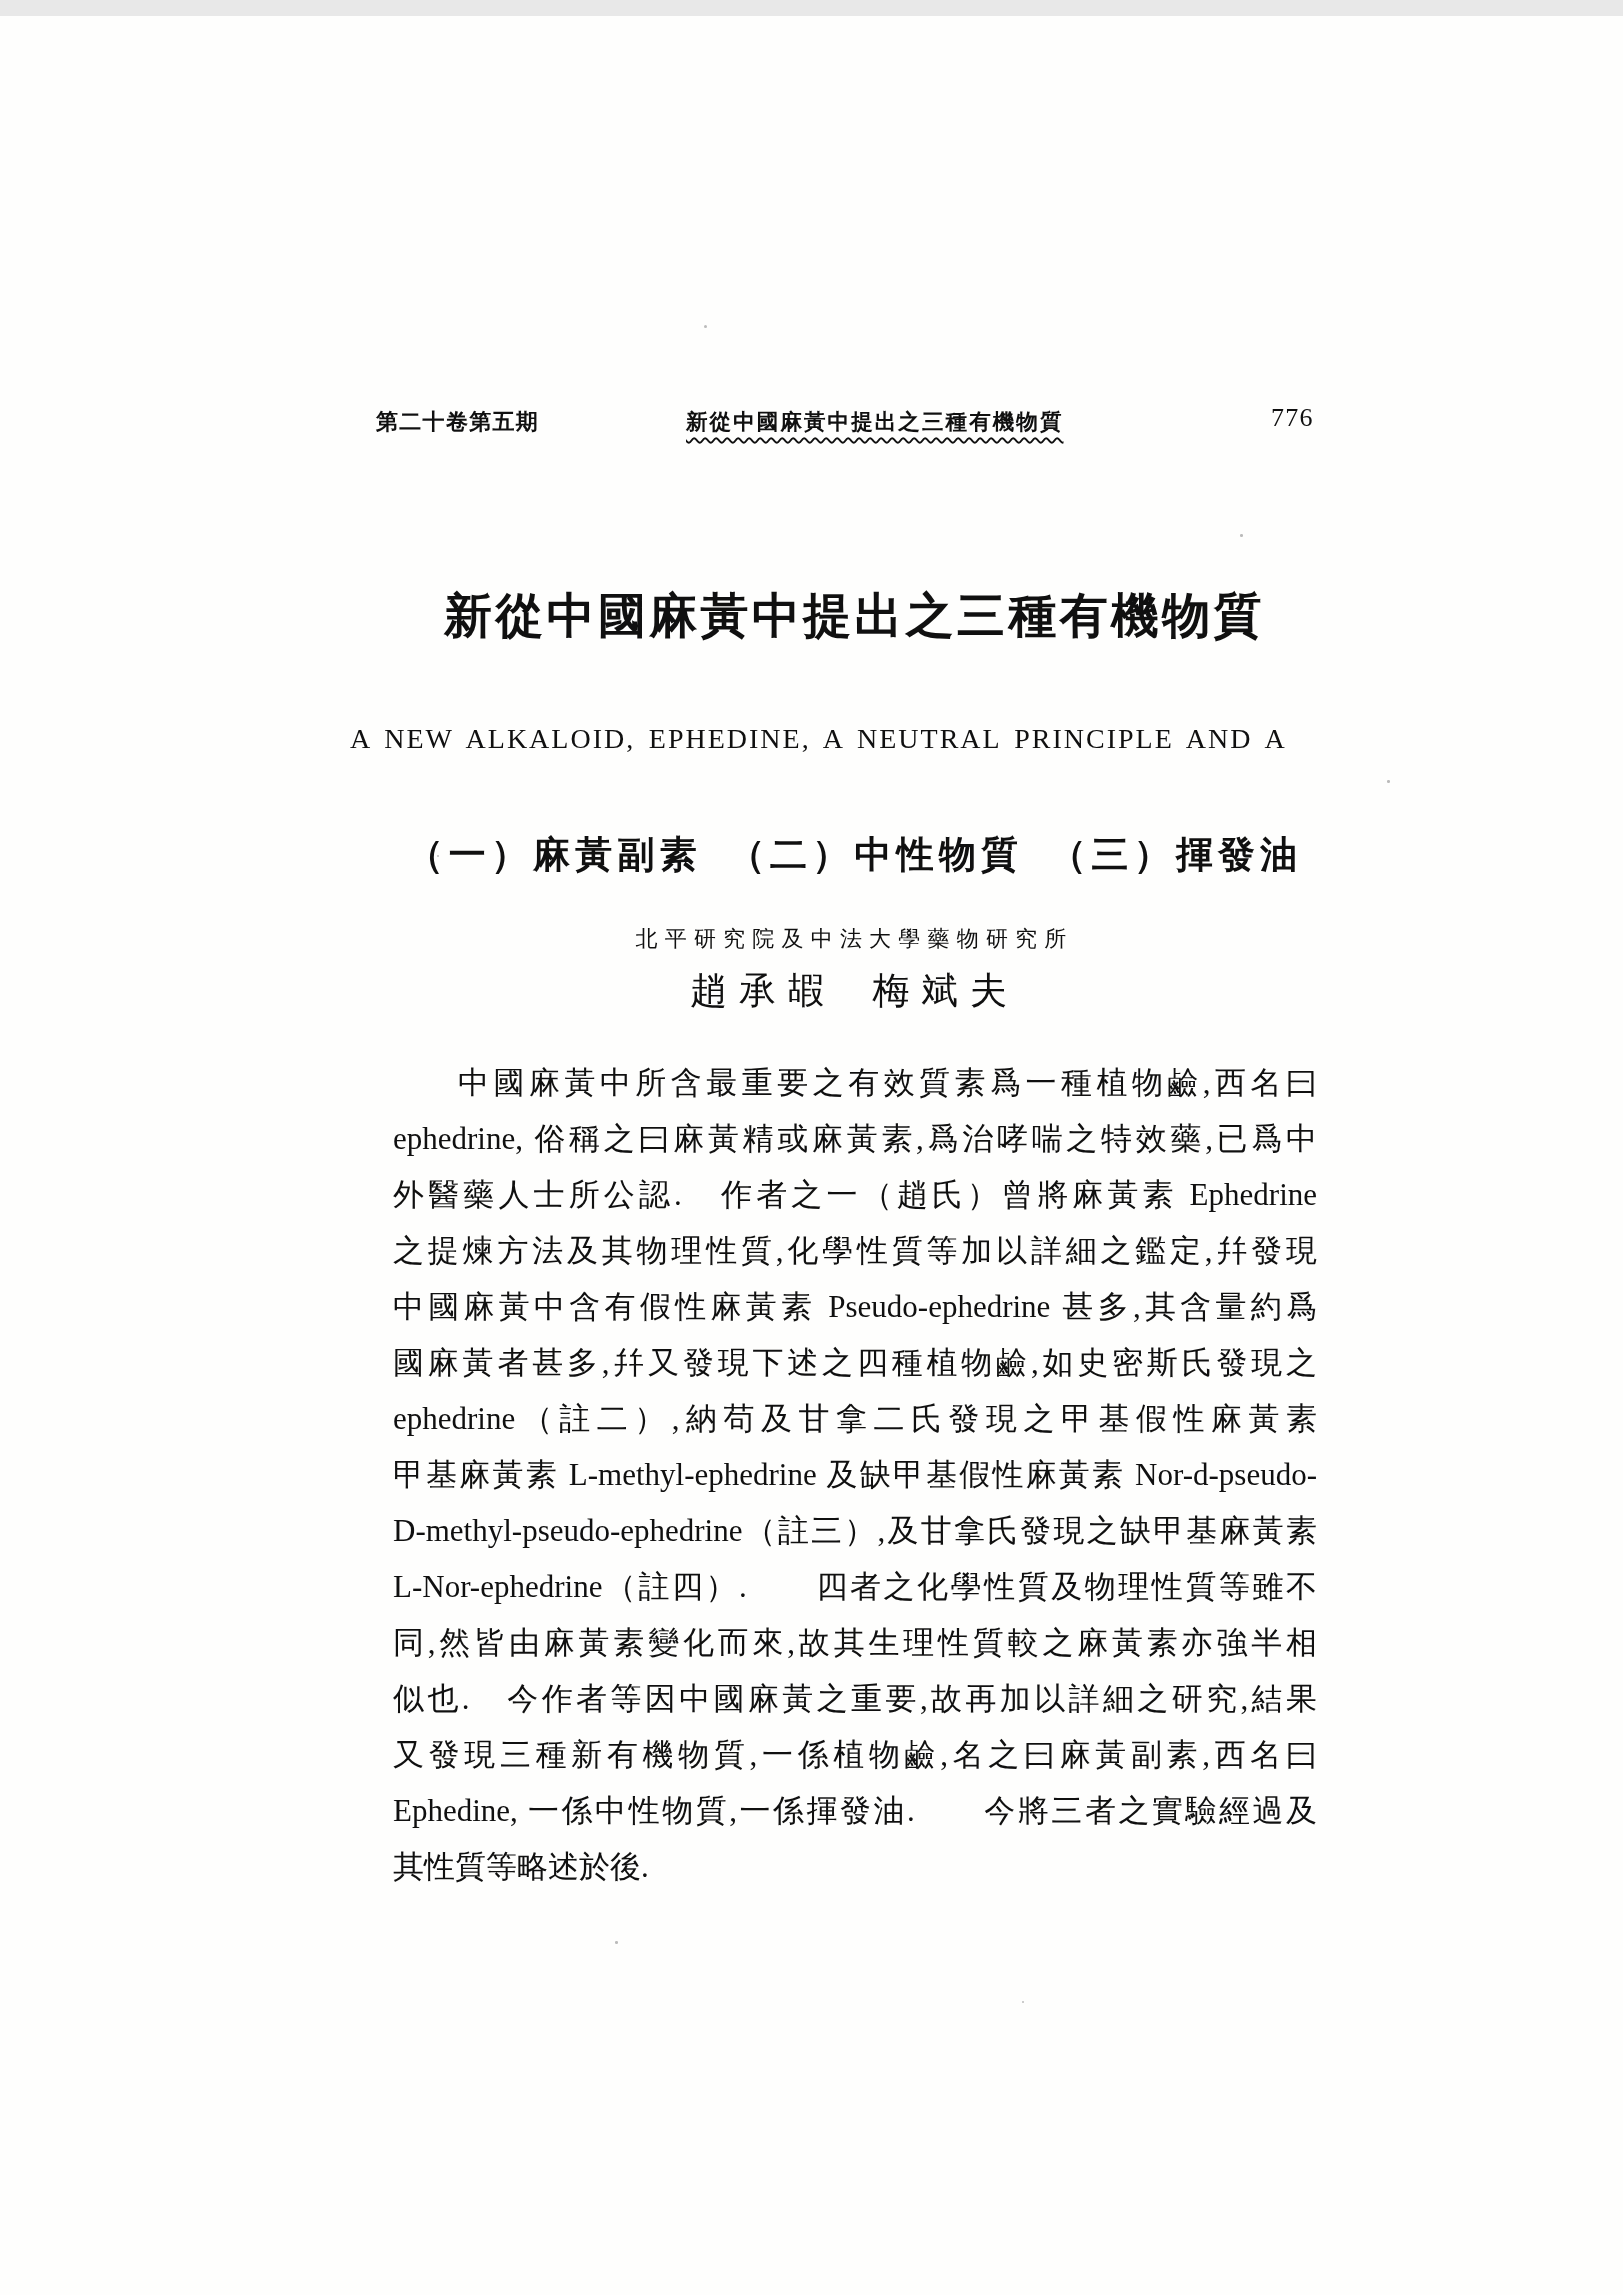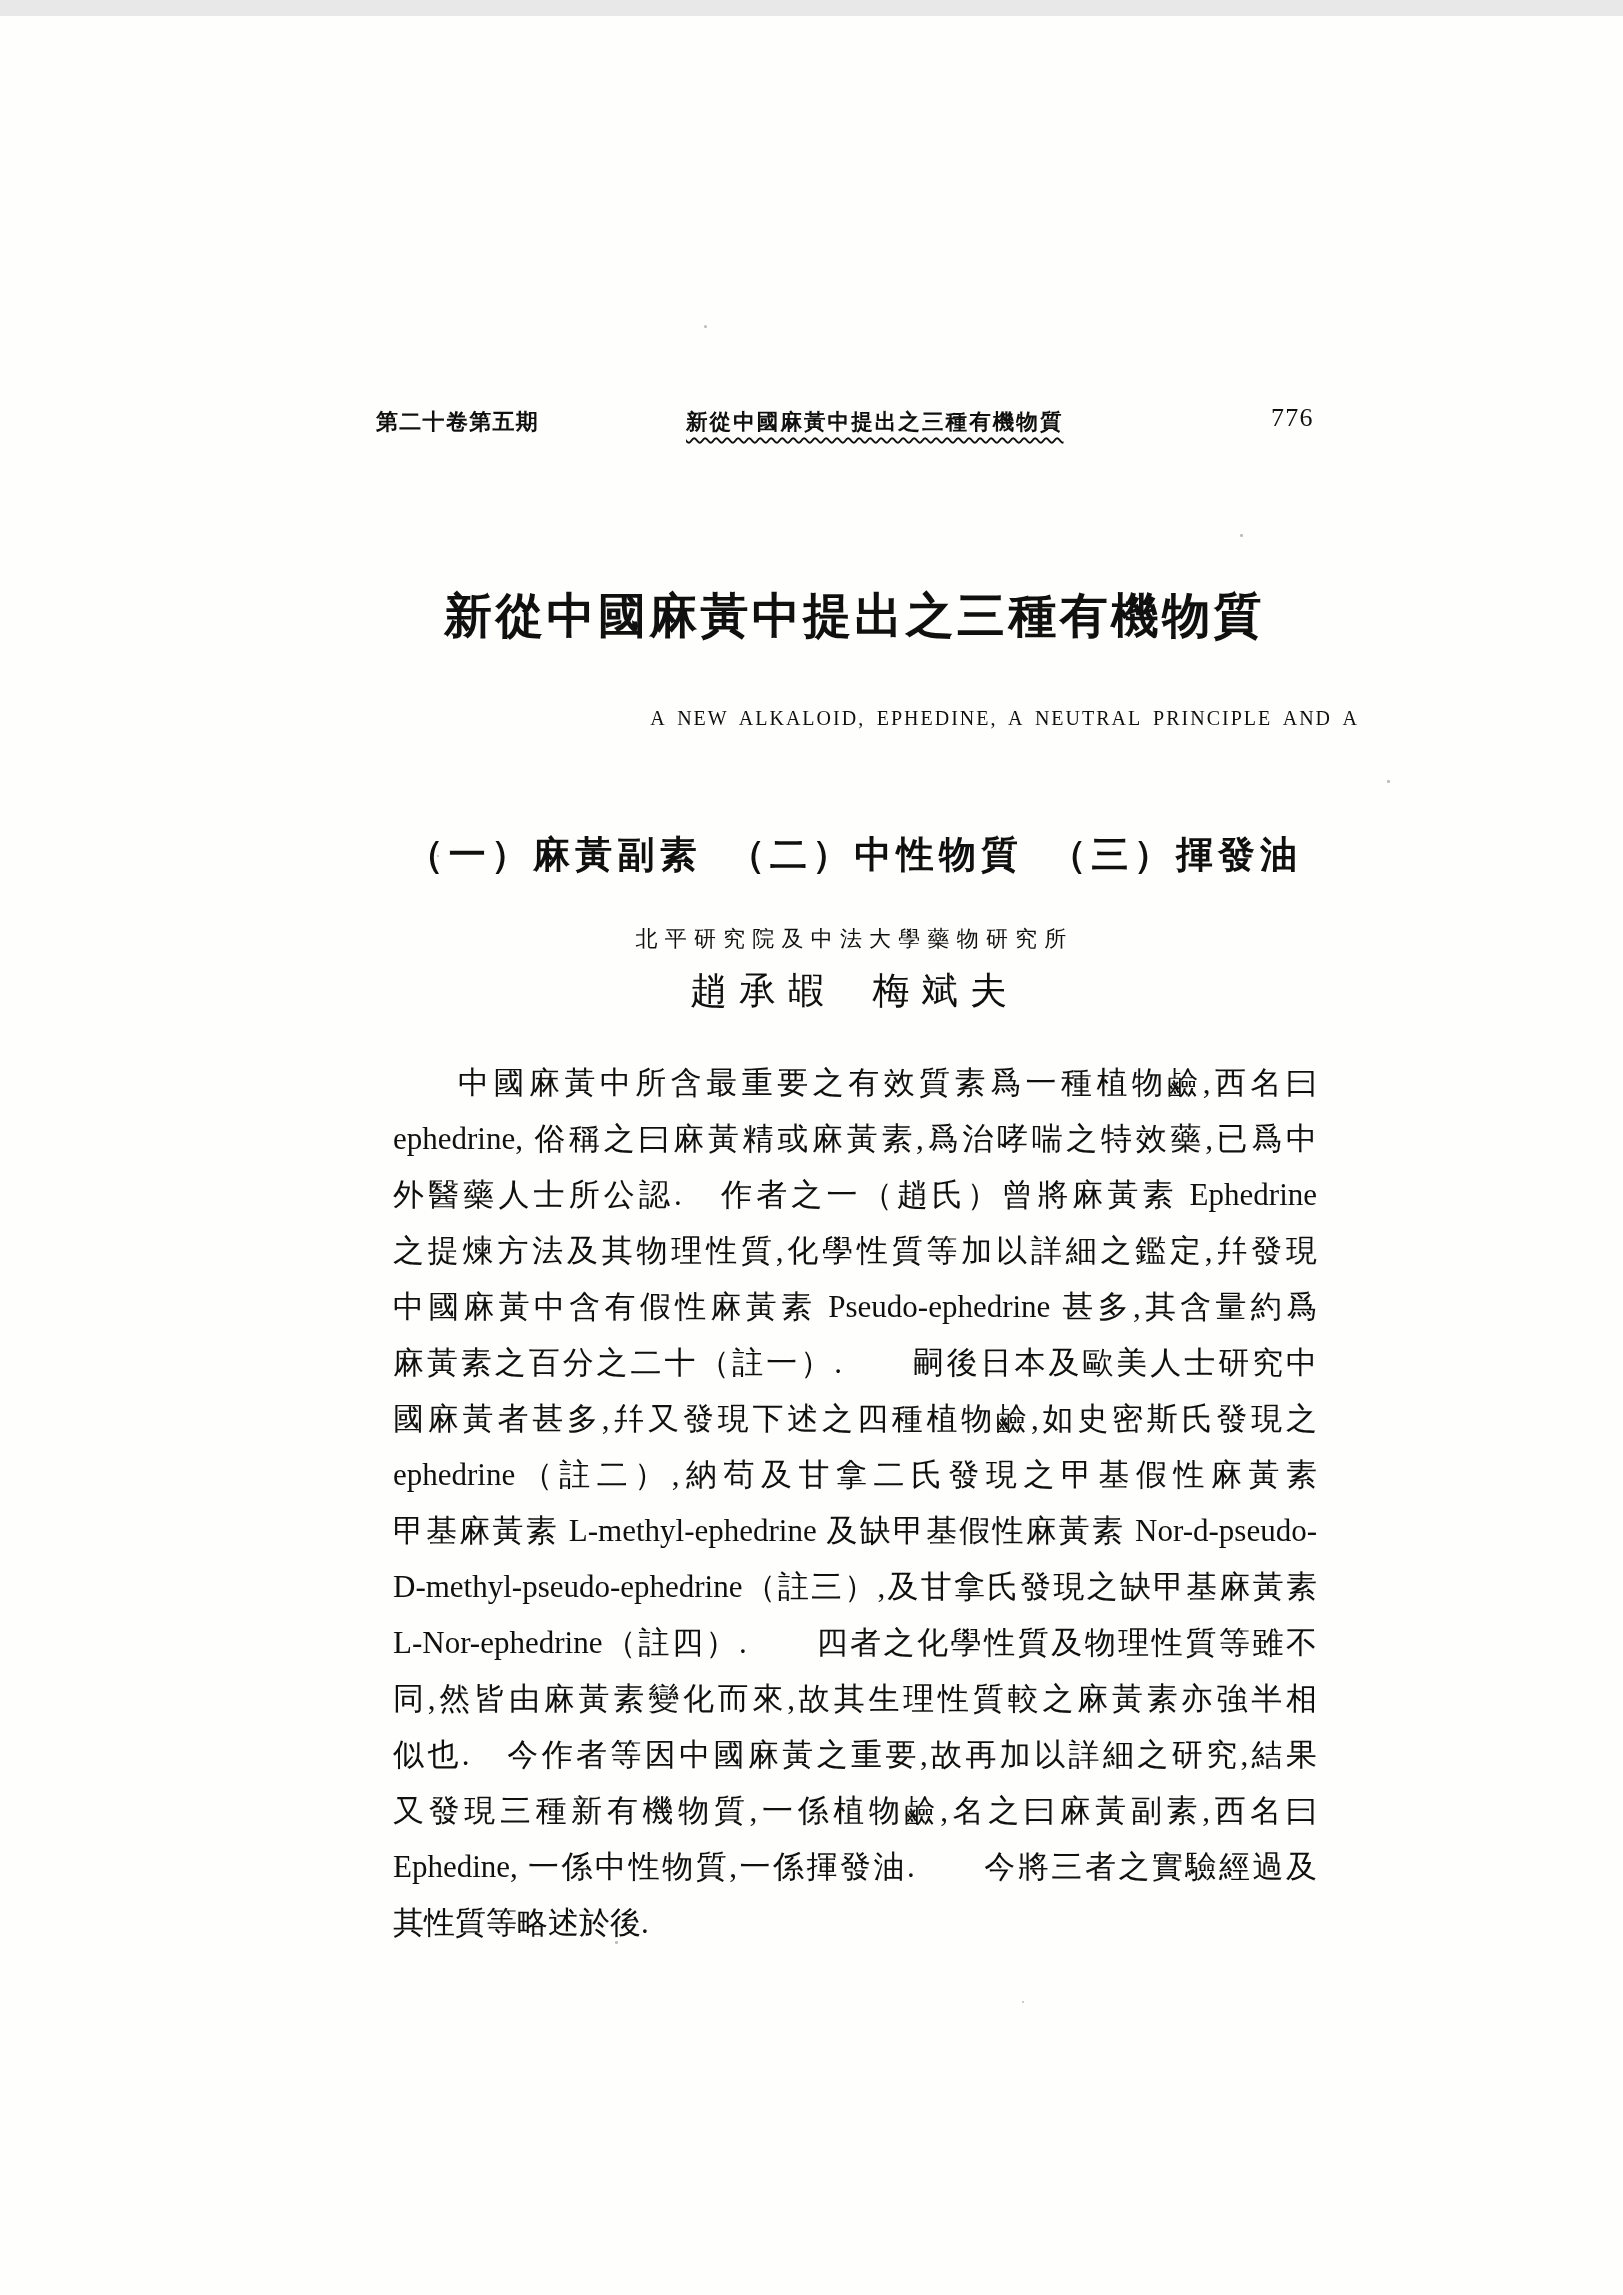--- a/index.html
+++ b/index.html
@@ -31,22 +31,22 @@
     position:absolute;left:1271px;top:-3.9px;
     font-size:26px;letter-spacing:1.3px;
   }
   
   .title-cn{
     position:absolute;top:568px;left:350px;width:1009px;
     margin:0;text-align:center;
     font-size:48px;font-weight:bold;letter-spacing:3.3px;white-space:nowrap;
   }
   .title-en{
-    position:absolute;top:672px;left:350px;width:1009px;
-    text-align:right;font-size:20px;letter-spacing:2px;word-spacing:4.6px;
+    position:absolute;top:693px;left:350px;width:1009px;
+    text-align:left;font-size:28px;letter-spacing:2px;word-spacing:4.6px;
     line-height:60px;white-space:nowrap;
   }
   
   .subtitle{
     position:absolute;top:814px;left:350px;width:1009px;
     display:flex;justify-content:center;gap:26px;
     font-size:37px;font-weight:600;letter-spacing:5.2px;white-space:nowrap;
   }
   .affiliation{
     position:absolute;top:908px;left:350px;width:1009px;
@@ -108,21 +108,20 @@
     <span>趙承嘏</span>
     <span>梅斌夫</span>
   </div>
 
   <div class="body-text">
     <div class="bl first">中國麻黃中所含最重要之有效質素爲一種植物鹼,西名曰</div>
     <div class="bl">ephedrine, 俗稱之曰麻黃精或麻黃素,爲治哮喘之特效藥,已爲中</div>
     <div class="bl">外醫藥人士所公認.　作者之一（趙氏）曾將麻黃素 Ephedrine</div>
     <div class="bl">之提煉方法及其物理性質,化學性質等加以詳細之鑑定,幷發現</div>
     <div class="bl">中國麻黃中含有假性麻黃素 Pseudo-ephedrine 甚多,其含量約爲</div>
-    <div class="bl">麻黃素之百分之二十（註一）.　　嗣後日本及歐美人士研究中</div>
     <div class="bl">國麻黃者甚多,幷又發現下述之四種植物鹼,如史密斯氏發現之</div>
     <div class="bl">ephedrine（註二）,納苟及甘拿二氏發現之甲基假性麻黃素</div>
     <div class="bl">甲基麻黃素 L-methyl-ephedrine 及缺甲基假性麻黃素 Nor-d-pseudo-</div>
     <div class="bl">D-methyl-pseudo-ephedrine（註三）,及甘拿氏發現之缺甲基麻黃素</div>
     <div class="bl">L-Nor-ephedrine（註四）.　　四者之化學性質及物理性質等雖不</div>
     <div class="bl">同,然皆由麻黃素變化而來,故其生理性質較之麻黃素亦強半相</div>
     <div class="bl">似也.　今作者等因中國麻黃之重要,故再加以詳細之研究,結果</div>
     <div class="bl">又發現三種新有機物質,一係植物鹼,名之曰麻黃副素,西名曰</div>
     <div class="bl">Ephedine, 一係中性物質,一係揮發油.　　今將三者之實驗經過及</div>
     <div class="bl last">其性質等略述於後.</div>

